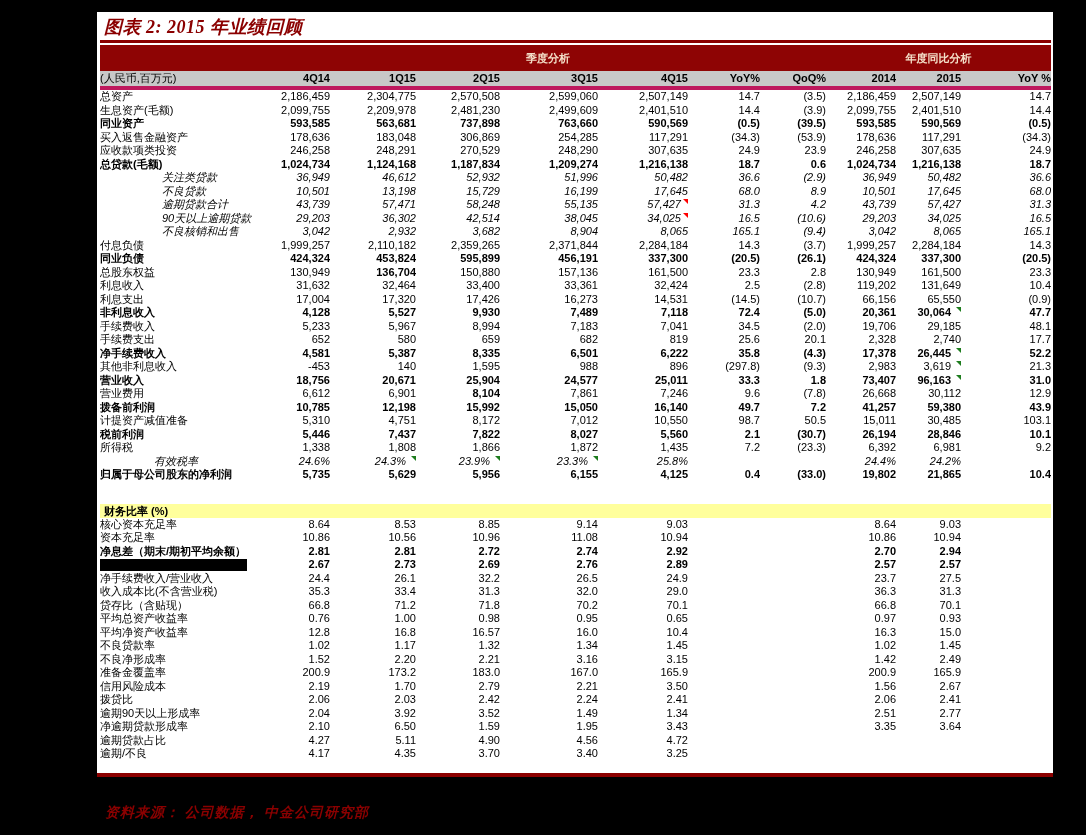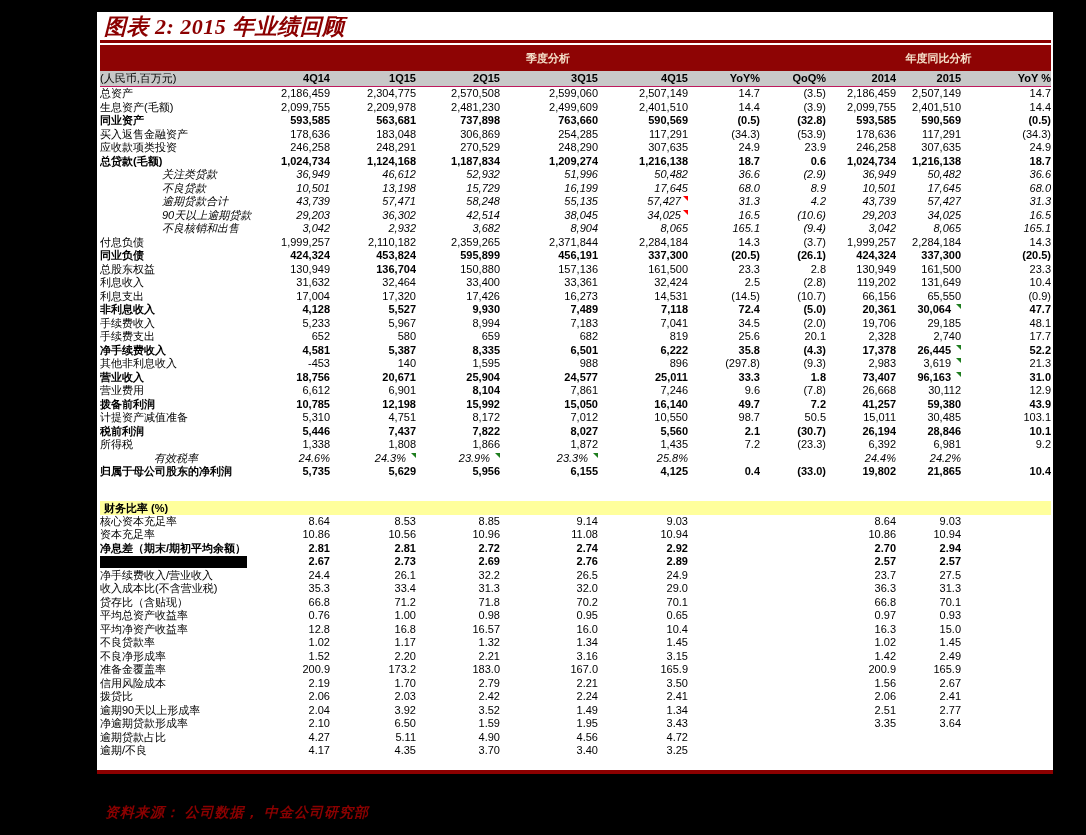--- a/index.html
+++ b/index.html
@@ -1,29 +1,29 @@
 <!DOCTYPE html>
 <html><head>
 <meta charset="utf-8">
 <style>
   html,body{margin:0;padding:0;background:#000;}
   .canvas{position:relative;width:1086px;height:835px;background:#000;overflow:hidden;
           font-family:"Liberation Sans",sans-serif;}
   .panel{position:absolute;left:97px;top:12px;width:956px;background:#fff;}
   .panel-inner{padding:2px 2px 0 3px;}
   .chart-title{color:#8B0000;font-family:"Liberation Serif",serif;font-weight:bold;font-style:italic;
-               font-size:22px;line-height:24px;padding:1px 0 1px 4px;letter-spacing:0.5px;}
+               font-size:18px;line-height:24px;padding:1px 0 1px 4px;letter-spacing:0.5px;}
   .rule-top{height:3px;background:#8B0000;margin-bottom:2px;}
   .rule-bottom{height:4px;background:#8B0000;margin-top:12px;}
   table.t{border-collapse:collapse;table-layout:fixed;width:951px;font-size:11px;}
   table.t td{height:13.5px;line-height:13px;padding:0;white-space:nowrap;overflow:hidden;color:#000;}
   td.lab{text-align:left;padding-left:2px;}
   td.num{text-align:right;padding-right:3px;}
   tr.band td{background:#8E0404;color:#F4DFC8;font-weight:bold;text-align:center;height:26px;line-height:17px;}
-  tr.ghead td{background:#C8C8C8;border-bottom:1px solid #be185d;font-weight:bold;height:15px;line-height:15px;}
+  tr.ghead td{background:#C8C8C8;border-bottom:4px solid #be185d;font-weight:bold;height:15px;line-height:15px;}
   tr.ghead td.lab{font-weight:normal;}
   tr.b td{font-weight:bold;}
   tr.i td{font-style:italic;}
   tr.i td.lab{padding-left:62px;margin-top:44px;}
   tr.tax td{font-style:italic;}
   tr.tax td.lab{text-align:center;padding-right:18px;}
   tr.gap td{height:22px;}
   tr.section td{background:#FFFF9C;font-weight:bold;height:14px;line-height:14px;padding-left:4px;}
   td.neg{color:#FF0000;}
   td.cb{font-weight:bold;}
@@ -104,21 +104,21 @@
               <td class="num">14.4</td>
             </tr>
             <tr class="b">
               <td class="lab">同业资产</td>
               <td class="num">593,585</td>
               <td class="num">563,681</td>
               <td class="num">737,898</td>
               <td class="num">763,660</td>
               <td class="num">590,569</td>
               <td class="num neg">(0.5)</td>
-              <td class="num neg">(32.8)</td>
+              <td class="num neg">(39.5)</td>
               <td class="num">593,585</td>
               <td class="num">590,569</td>
               <td class="num neg">(0.5)</td>
             </tr>
             <tr class="n">
               <td class="lab">买入返售金融资产</td>
               <td class="num">178,636</td>
               <td class="num">183,048</td>
               <td class="num">306,869</td>
               <td class="num">254,285</td>

